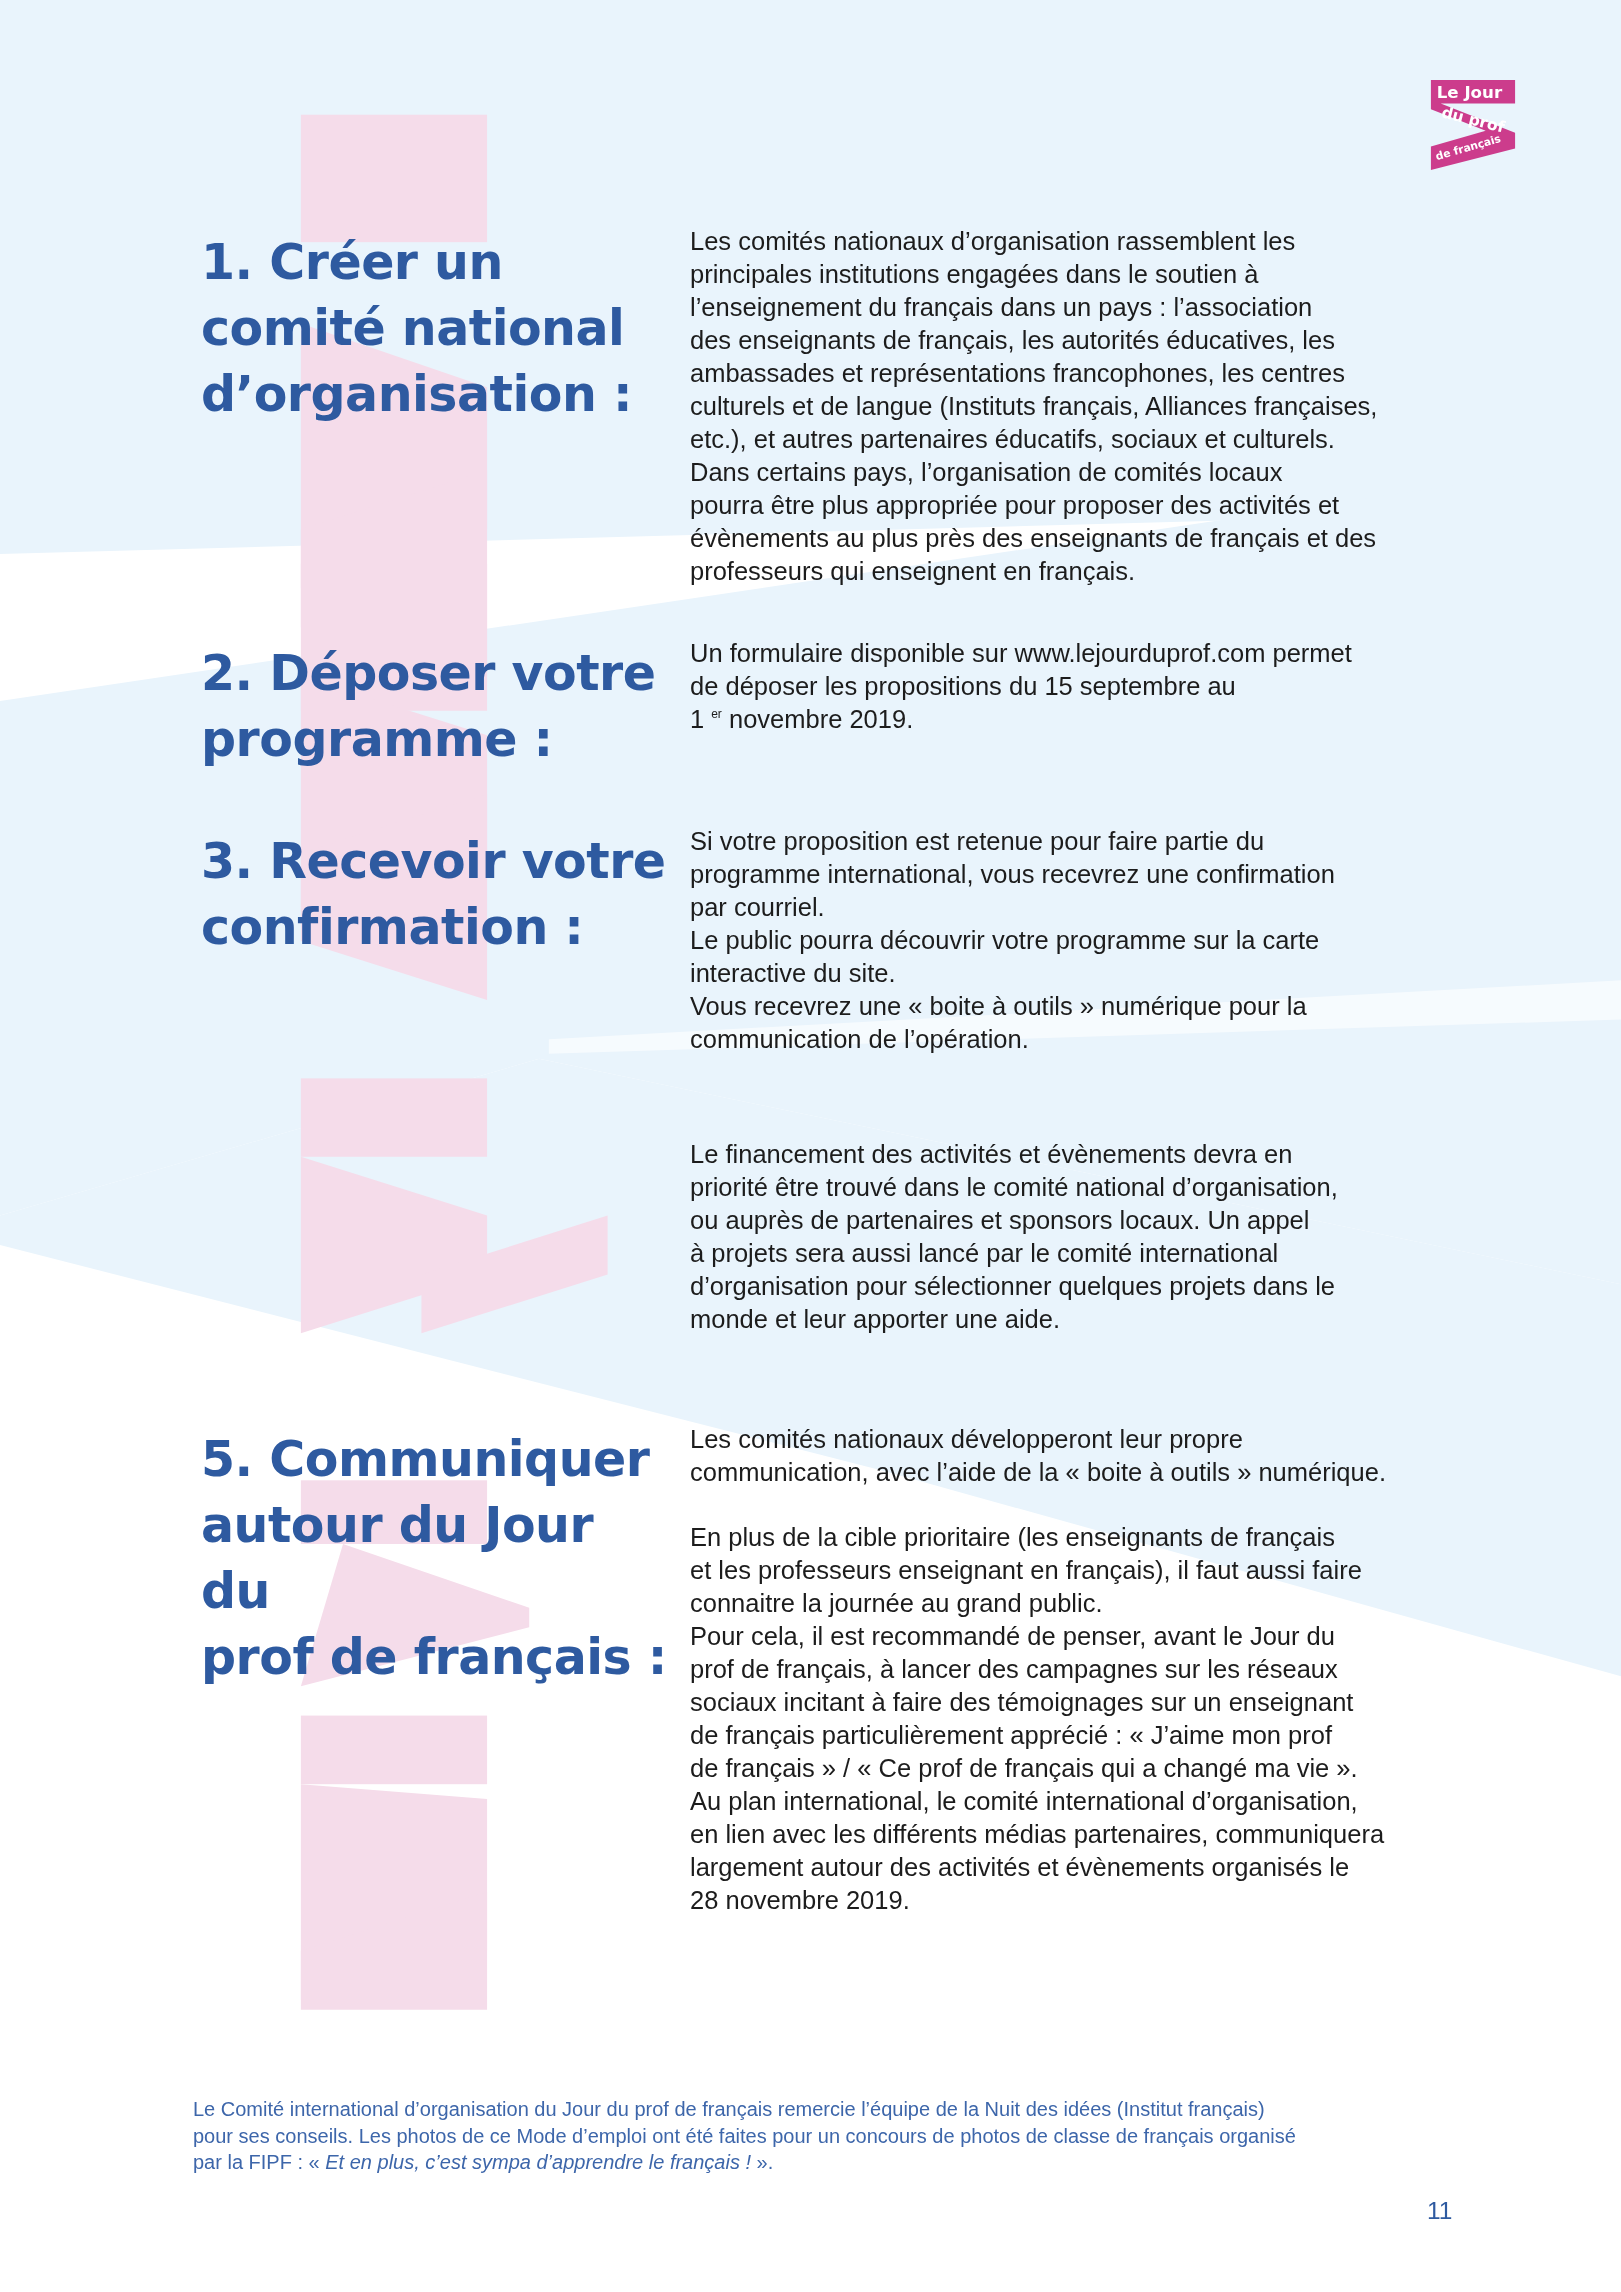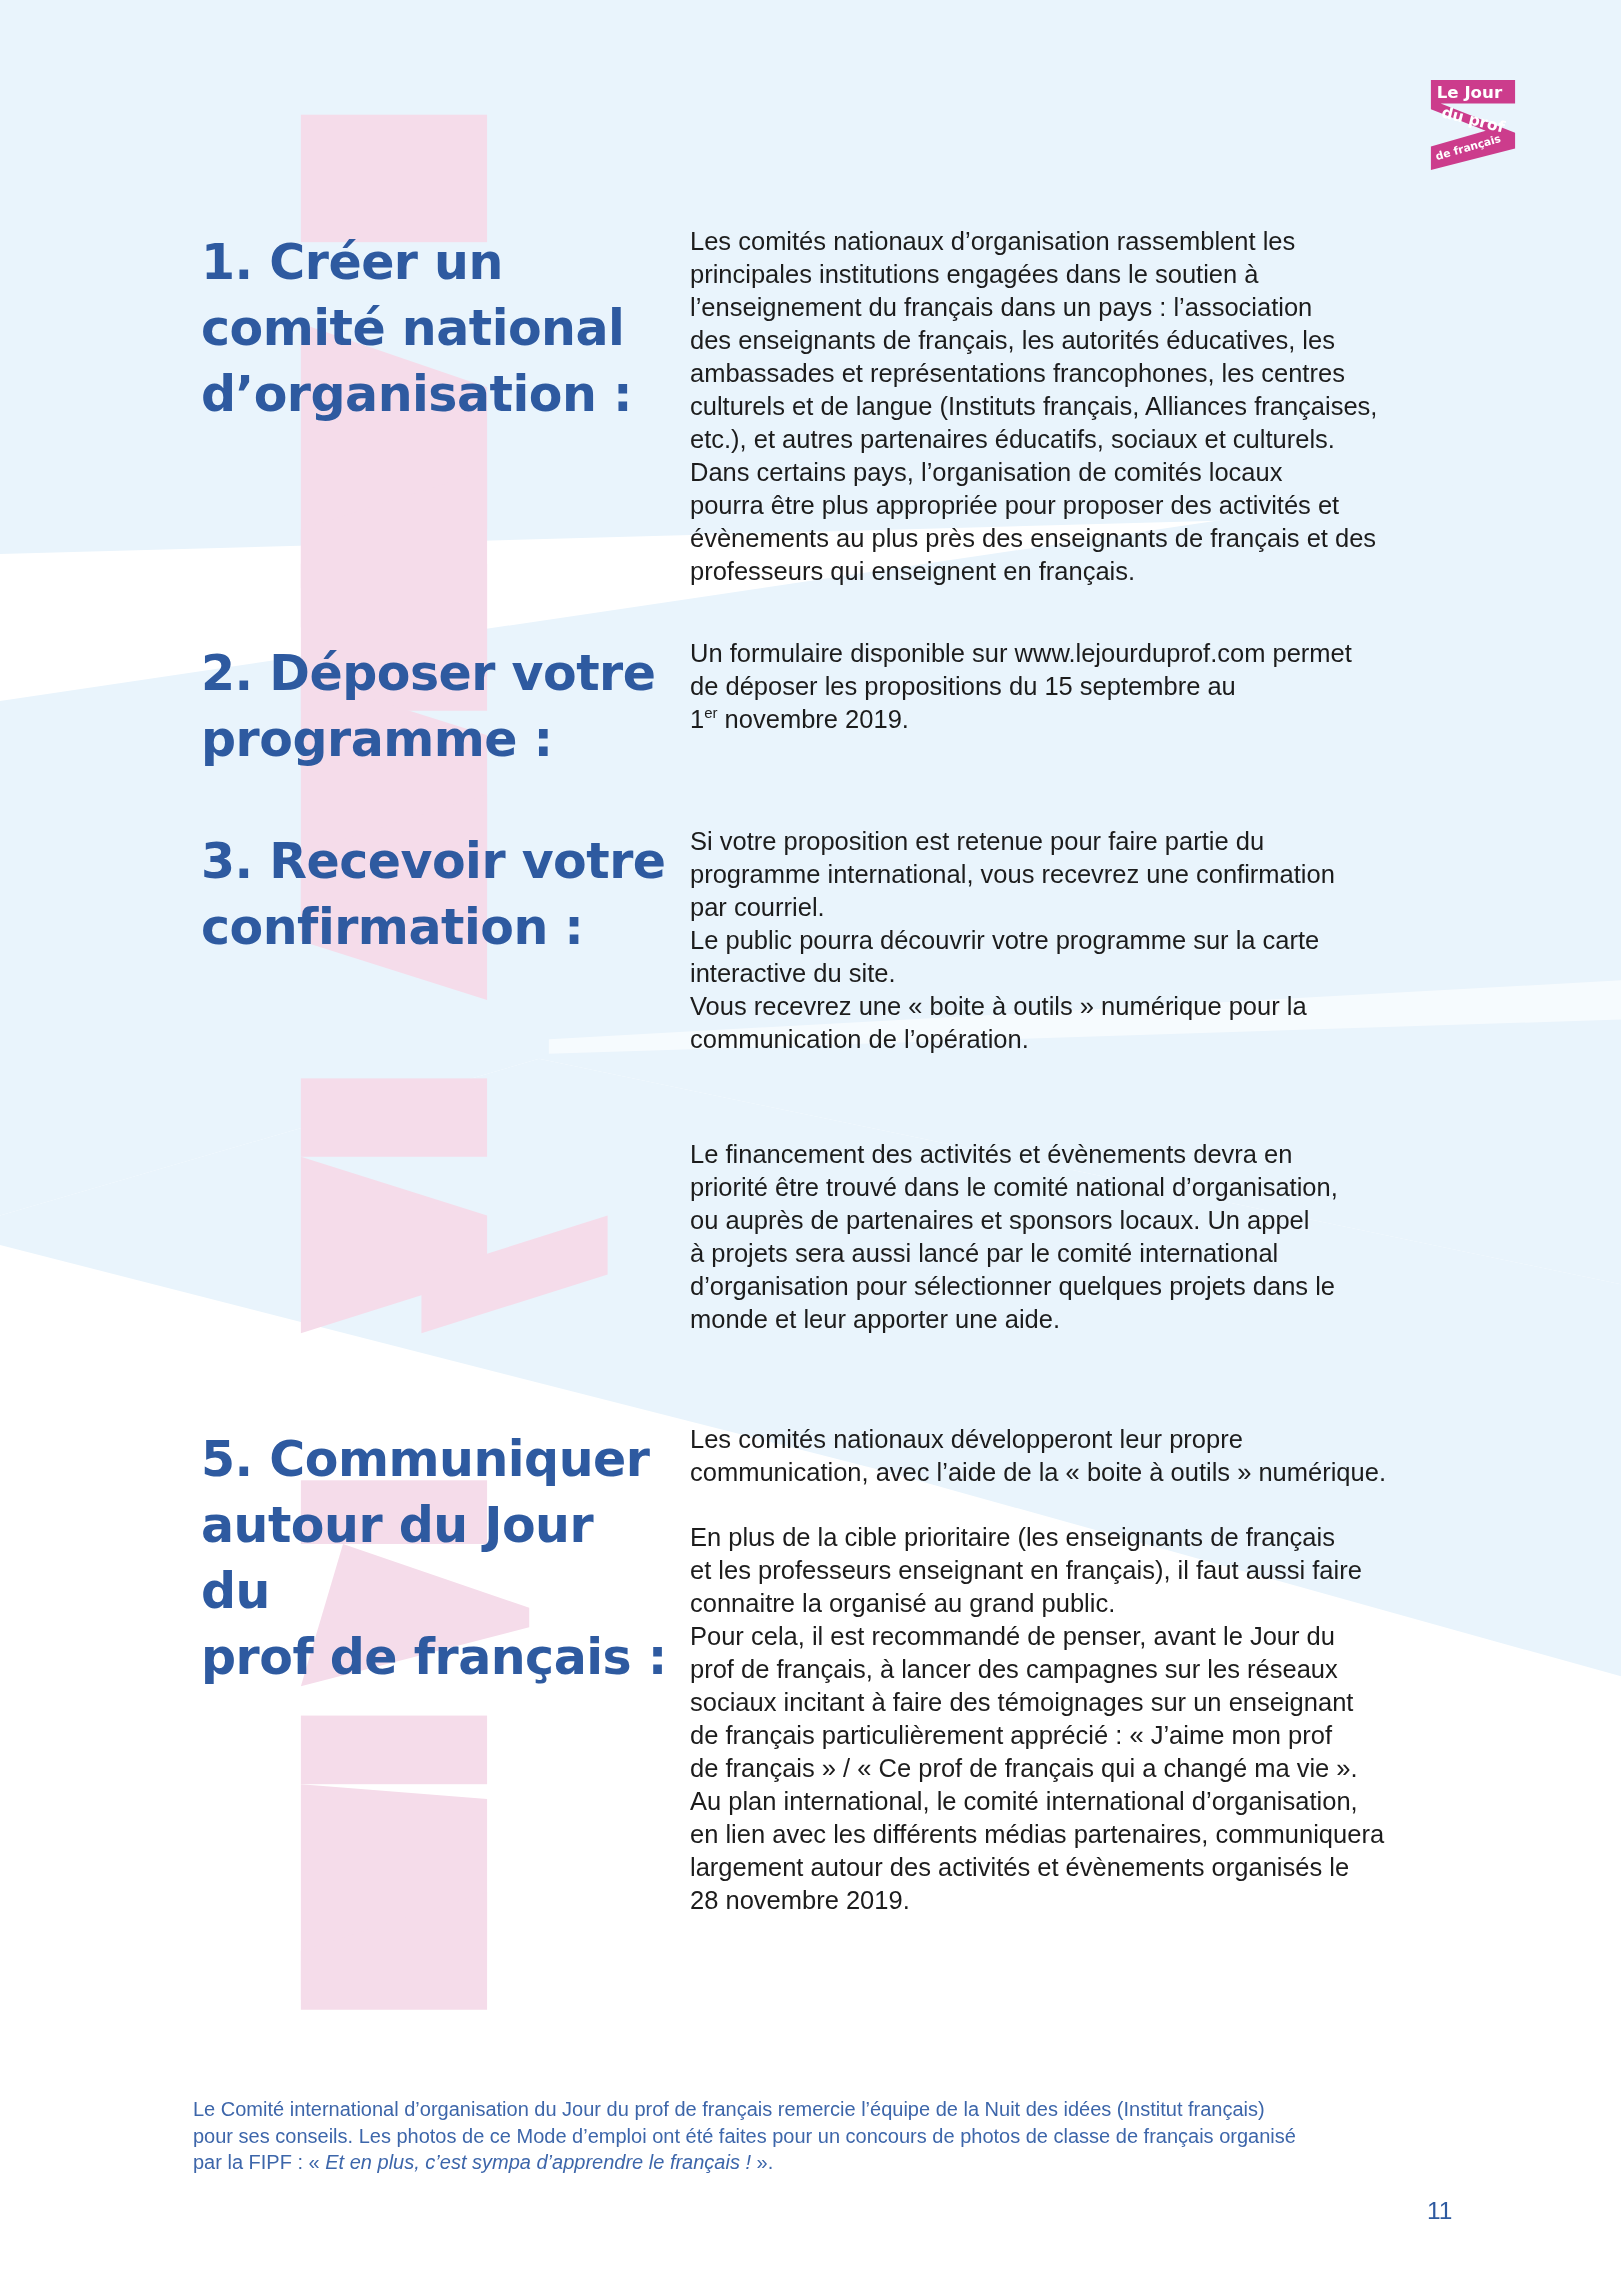--- a/index.html
+++ b/index.html
@@ -5,21 +5,21 @@
     html, body { margin: 0; padding: 0; }
     body { width: 1621px; height: 2293px; position: relative; overflow: hidden; background: #ffffff; font-family: "Liberation Sans", sans-serif; }
     .bg { position: absolute; left: 0; top: 0; width: 1621px; height: 2293px; z-index: 0; }
     .logo { position: absolute; left: 1427px; top: 74px; width: 92px; height: 96px; z-index: 3; text-decoration: underline; }
     .logo svg { width: 100%; height: 100%; }
     .section { position: absolute; left: 0; width: 1621px; z-index: 2; }
     .heading { position: absolute; left: 193px; width: 470px; margin: 8px; color: #2e5aa0; font-family: "DejaVu Sans", sans-serif; font-weight: bold; font-size: 49px; line-height: 66px; letter-spacing: -0.5px; }
     .body { position: absolute; left: 690px; width: 765px; color: #1c1c1c; font-family: "Liberation Sans", sans-serif; font-size: 25.5px; line-height: 33px; }
     .body p { margin: 0; }
     .body p.gap { margin-top: 32px; }
-    sup { font-size: 15px; line-height: 0; vertical-align: 9.8px; }
+    sup { font-size: 12px; line-height: 0; vertical-align: 9.8px; margin-left: 7px; }
     .footer { position: absolute; left: 193px; top: 2096px; width: 1274px; color: #3d66aa; font-family: "Liberation Sans", sans-serif; font-size: 20px; line-height: 26.5px; z-index: 2; }
     .footer em { font-style: italic; }
     .page-num { position: absolute; left: 1427px; top: 2197px; color: #2e5aa0; font-family: "Liberation Sans", sans-serif; font-size: 24.5px; z-index: 2; }
   </style>
 </head>
 <body>
 
 <svg class="bg" viewBox="0 0 1654 2339" preserveAspectRatio="none">
   <rect x="0" y="0" width="1654" height="2339" fill="#ffffff"></rect>
   <polygon points="0,0 1654,0 1654,520 0,565" fill="#e9f4fc"></polygon>
@@ -132,21 +132,21 @@
     <span>prof de français :</span>
   </h2>
   <div class="body" style="top:1423px;">
     <p>
       <span>Les comités nationaux développeront leur propre</span><br>
       <span>communication, avec l’aide de la « boite à outils » numérique.</span>
     </p>
     <p class="gap">
       <span>En plus de la cible prioritaire (les enseignants de français</span><br>
       <span>et les professeurs enseignant en français), il faut aussi faire</span><br>
-      <span>connaitre la organisé au grand public.</span><br>
+      <span>connaitre la journée au grand public.</span><br>
       <span>Pour cela, il est recommandé de penser, avant le Jour du</span><br>
       <span>prof de français, à lancer des campagnes sur les réseaux</span><br>
       <span>sociaux incitant à faire des témoignages sur un enseignant</span><br>
       <span>de français particulièrement apprécié : « J’aime mon prof</span><br>
       <span>de français » / « Ce prof de français qui a changé ma vie ».</span><br>
       <span>Au plan international, le comité international d’organisation,</span><br>
       <span>en lien avec les différents médias partenaires, communiquera</span><br>
       <span>largement autour des activités et évènements organisés le</span><br>
       <span>28 novembre 2019.</span>
     </p>

